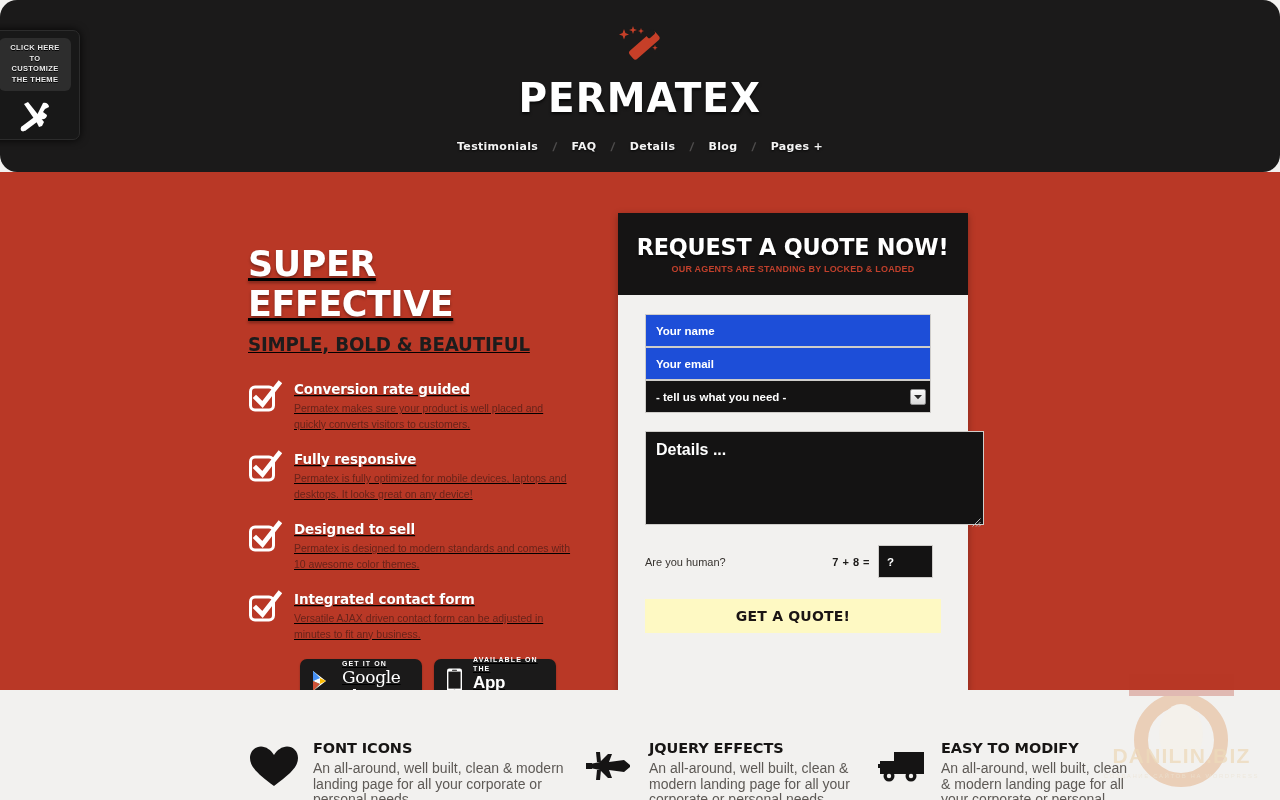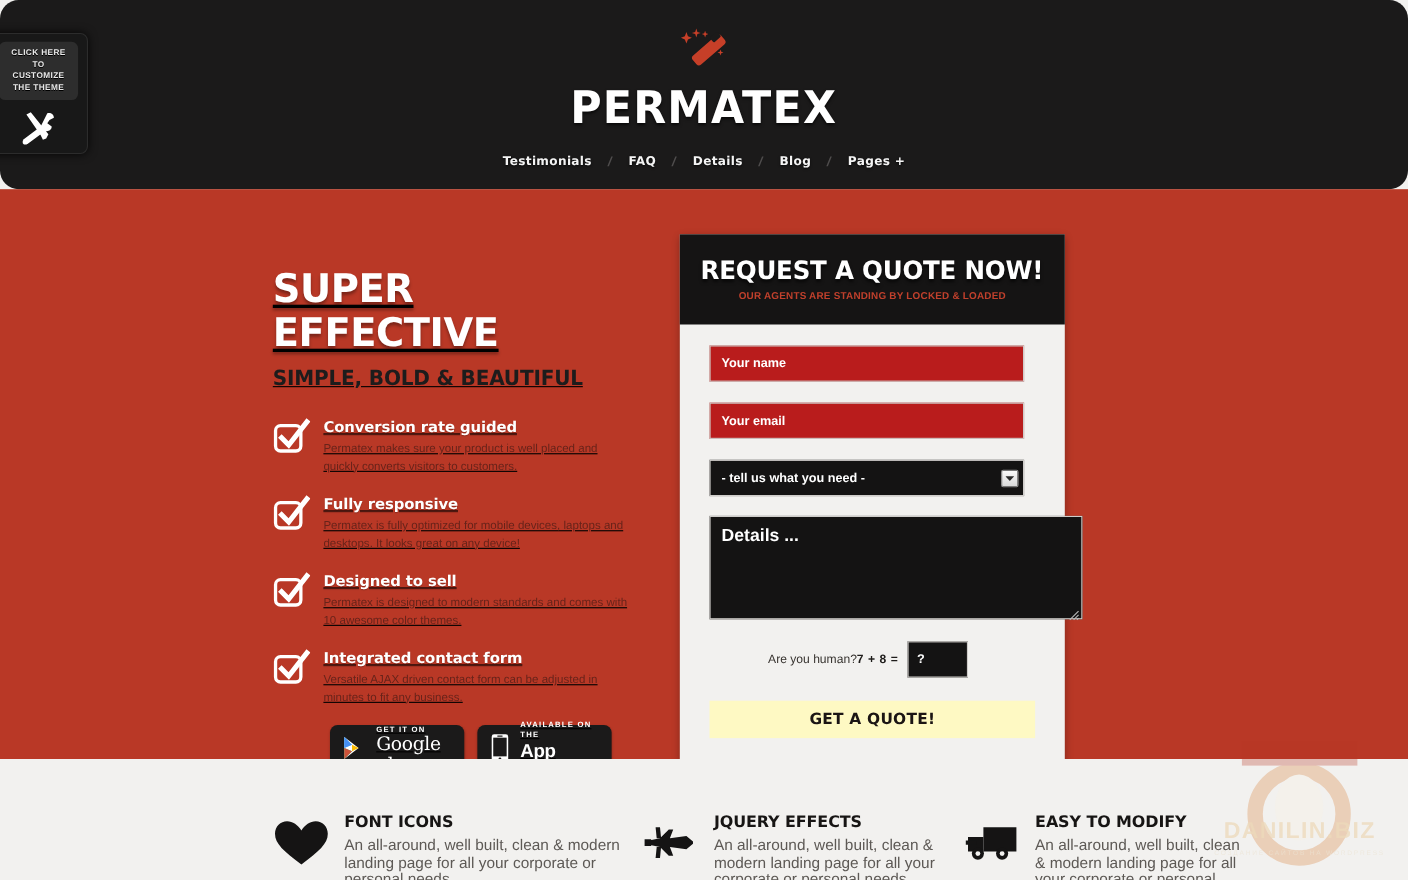--- a/index.html
+++ b/index.html
@@ -209,27 +209,26 @@
     color: #c0402c;
     font-size: 9px;
     font-weight: 800;
     letter-spacing: .2px;
   }
 
   .quote-body { padding: 19px 27px 0 27px; }
 
   .field {
     width: 286px; height: 33px;
-    background: #b91c1c;
+    background: #1d4ed8;
     border: 1px solid #cfcdca;
     color: #ffffff;
     font-size: 11.5px;
     font-weight: 700;
     padding: 0 10px;
-    margin-bottom: 19px;
     outline: none;
     font-family: "Liberation Sans", sans-serif;
     display: flex; align-items: center;
     cursor: text;
   }
   .select-field {
     width: 286px; height: 33px;
     background: #141313;
     border: 1px solid #cfcdca;
     color: #ffffff;
@@ -258,21 +257,21 @@
     position: relative;
     cursor: text;
   }
   .resize-grip {
     position: absolute; right: 2px; bottom: 2px;
     width: 9px; height: 9px;
   }
 
   .human-row {
     margin-top: 20px;
-    display: flex; align-items: center; justify-content: center;
+    display: flex; align-items: center; justify-content: space-between;
     width: 288px;
   }
   .human-label { color: #37332f; font-size: 11px; }
   .human-right { display: flex; align-items: center; gap: 8px; }
   .human-math {
     color: #1e1c1a; font-size: 11px; font-weight: 700; letter-spacing: .5px;
   }
   .captcha-input {
     width: 55px; height: 33px;
     background: #141313;

